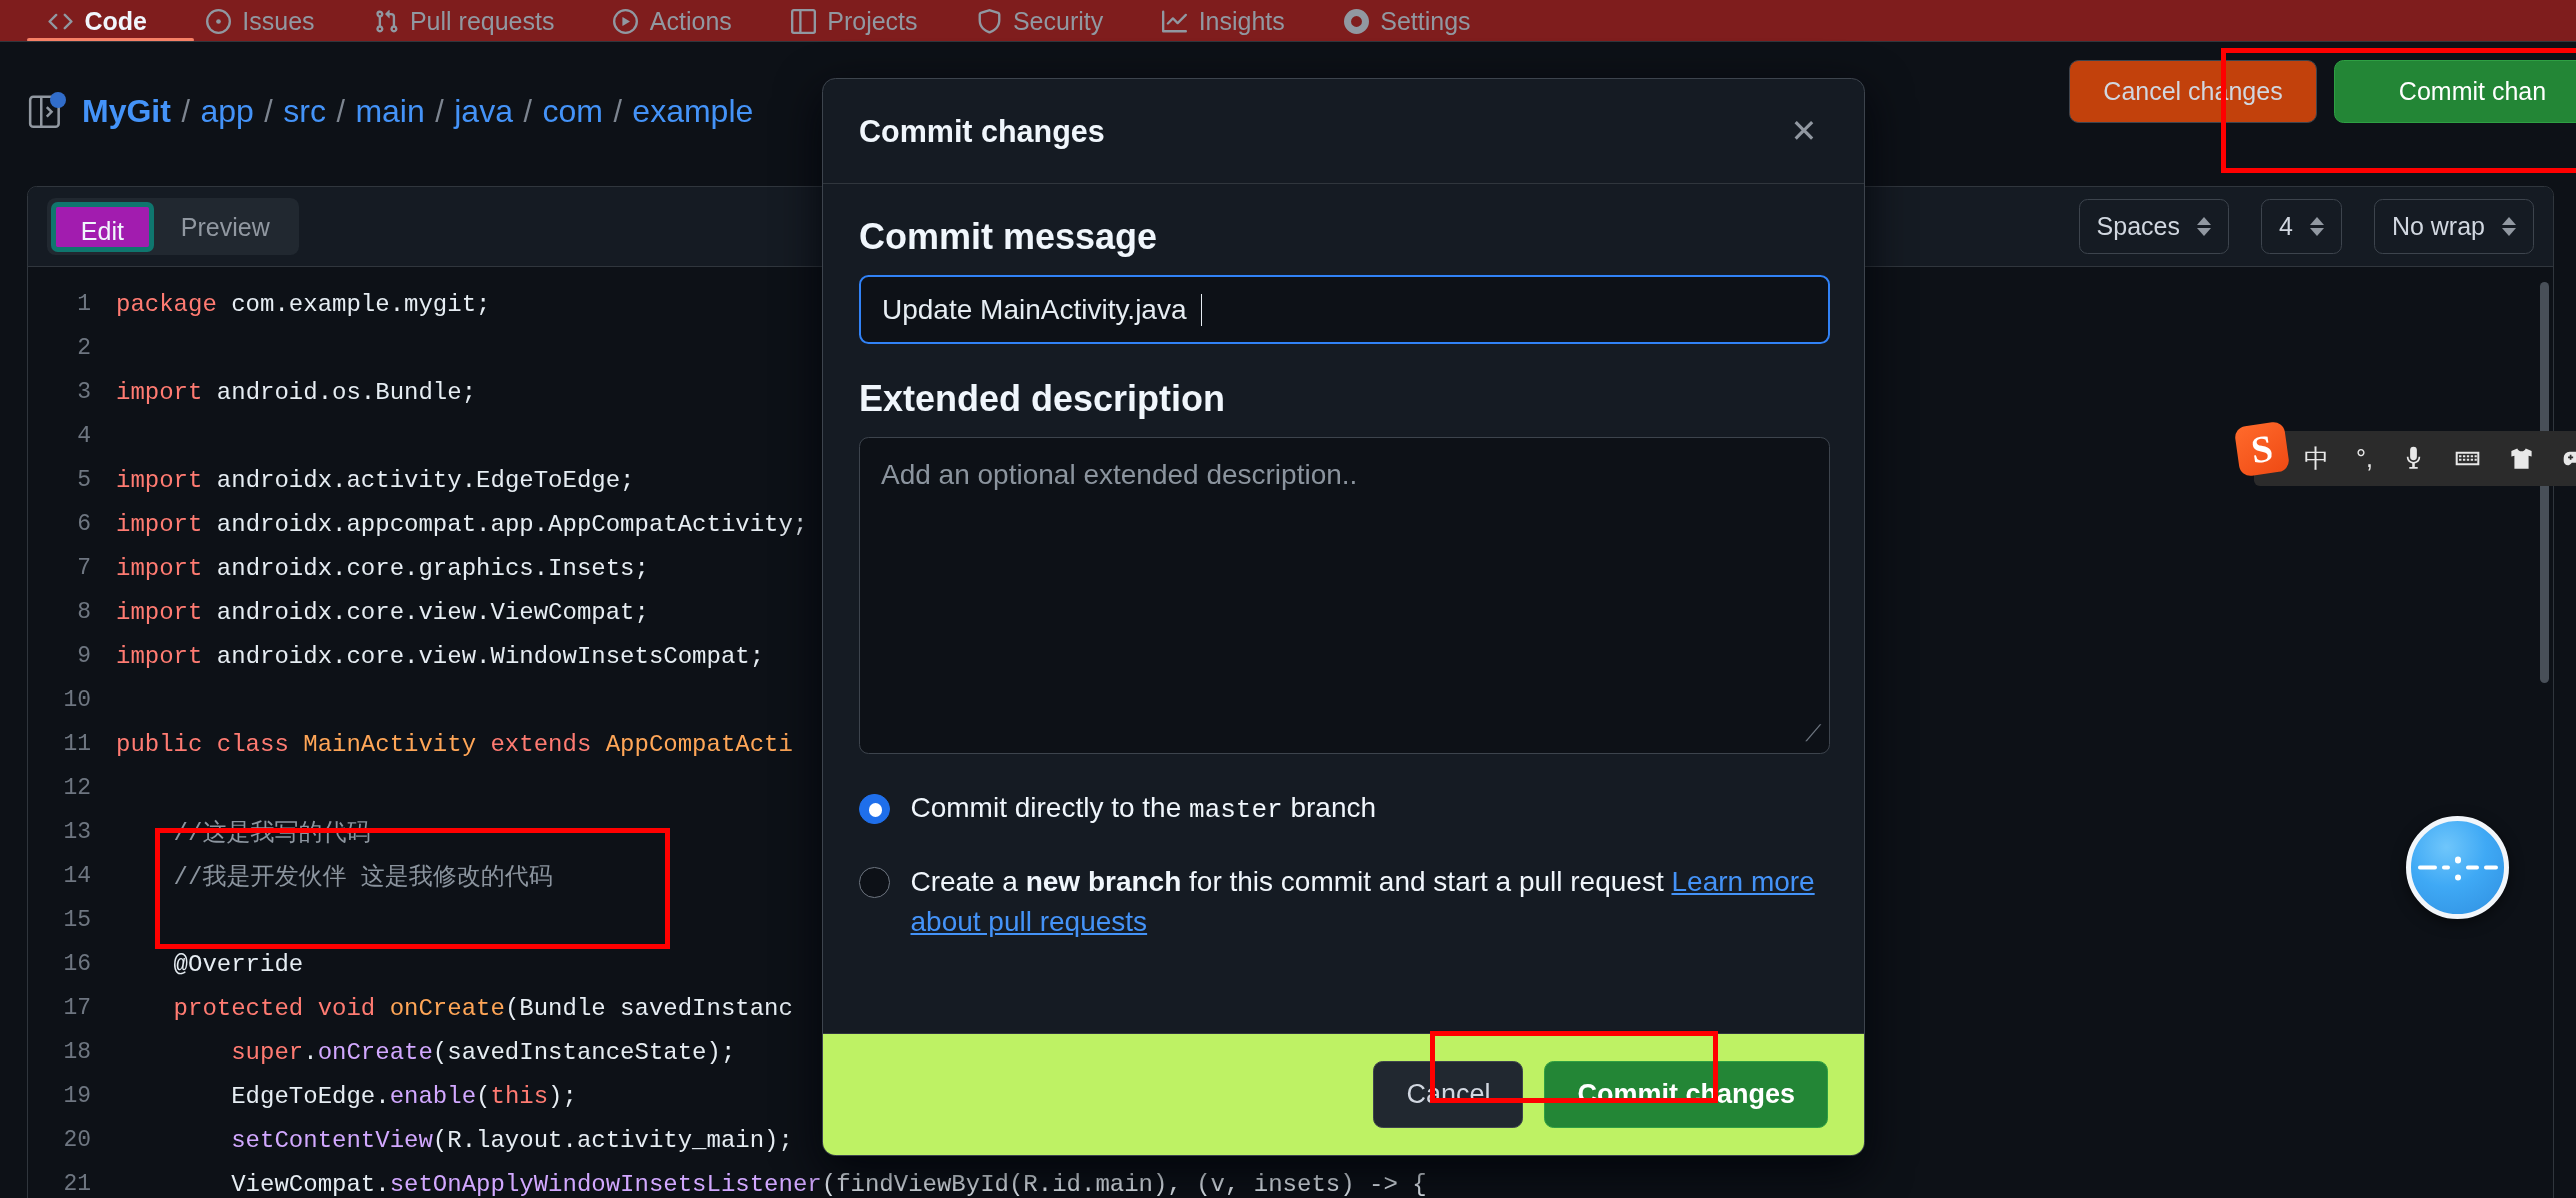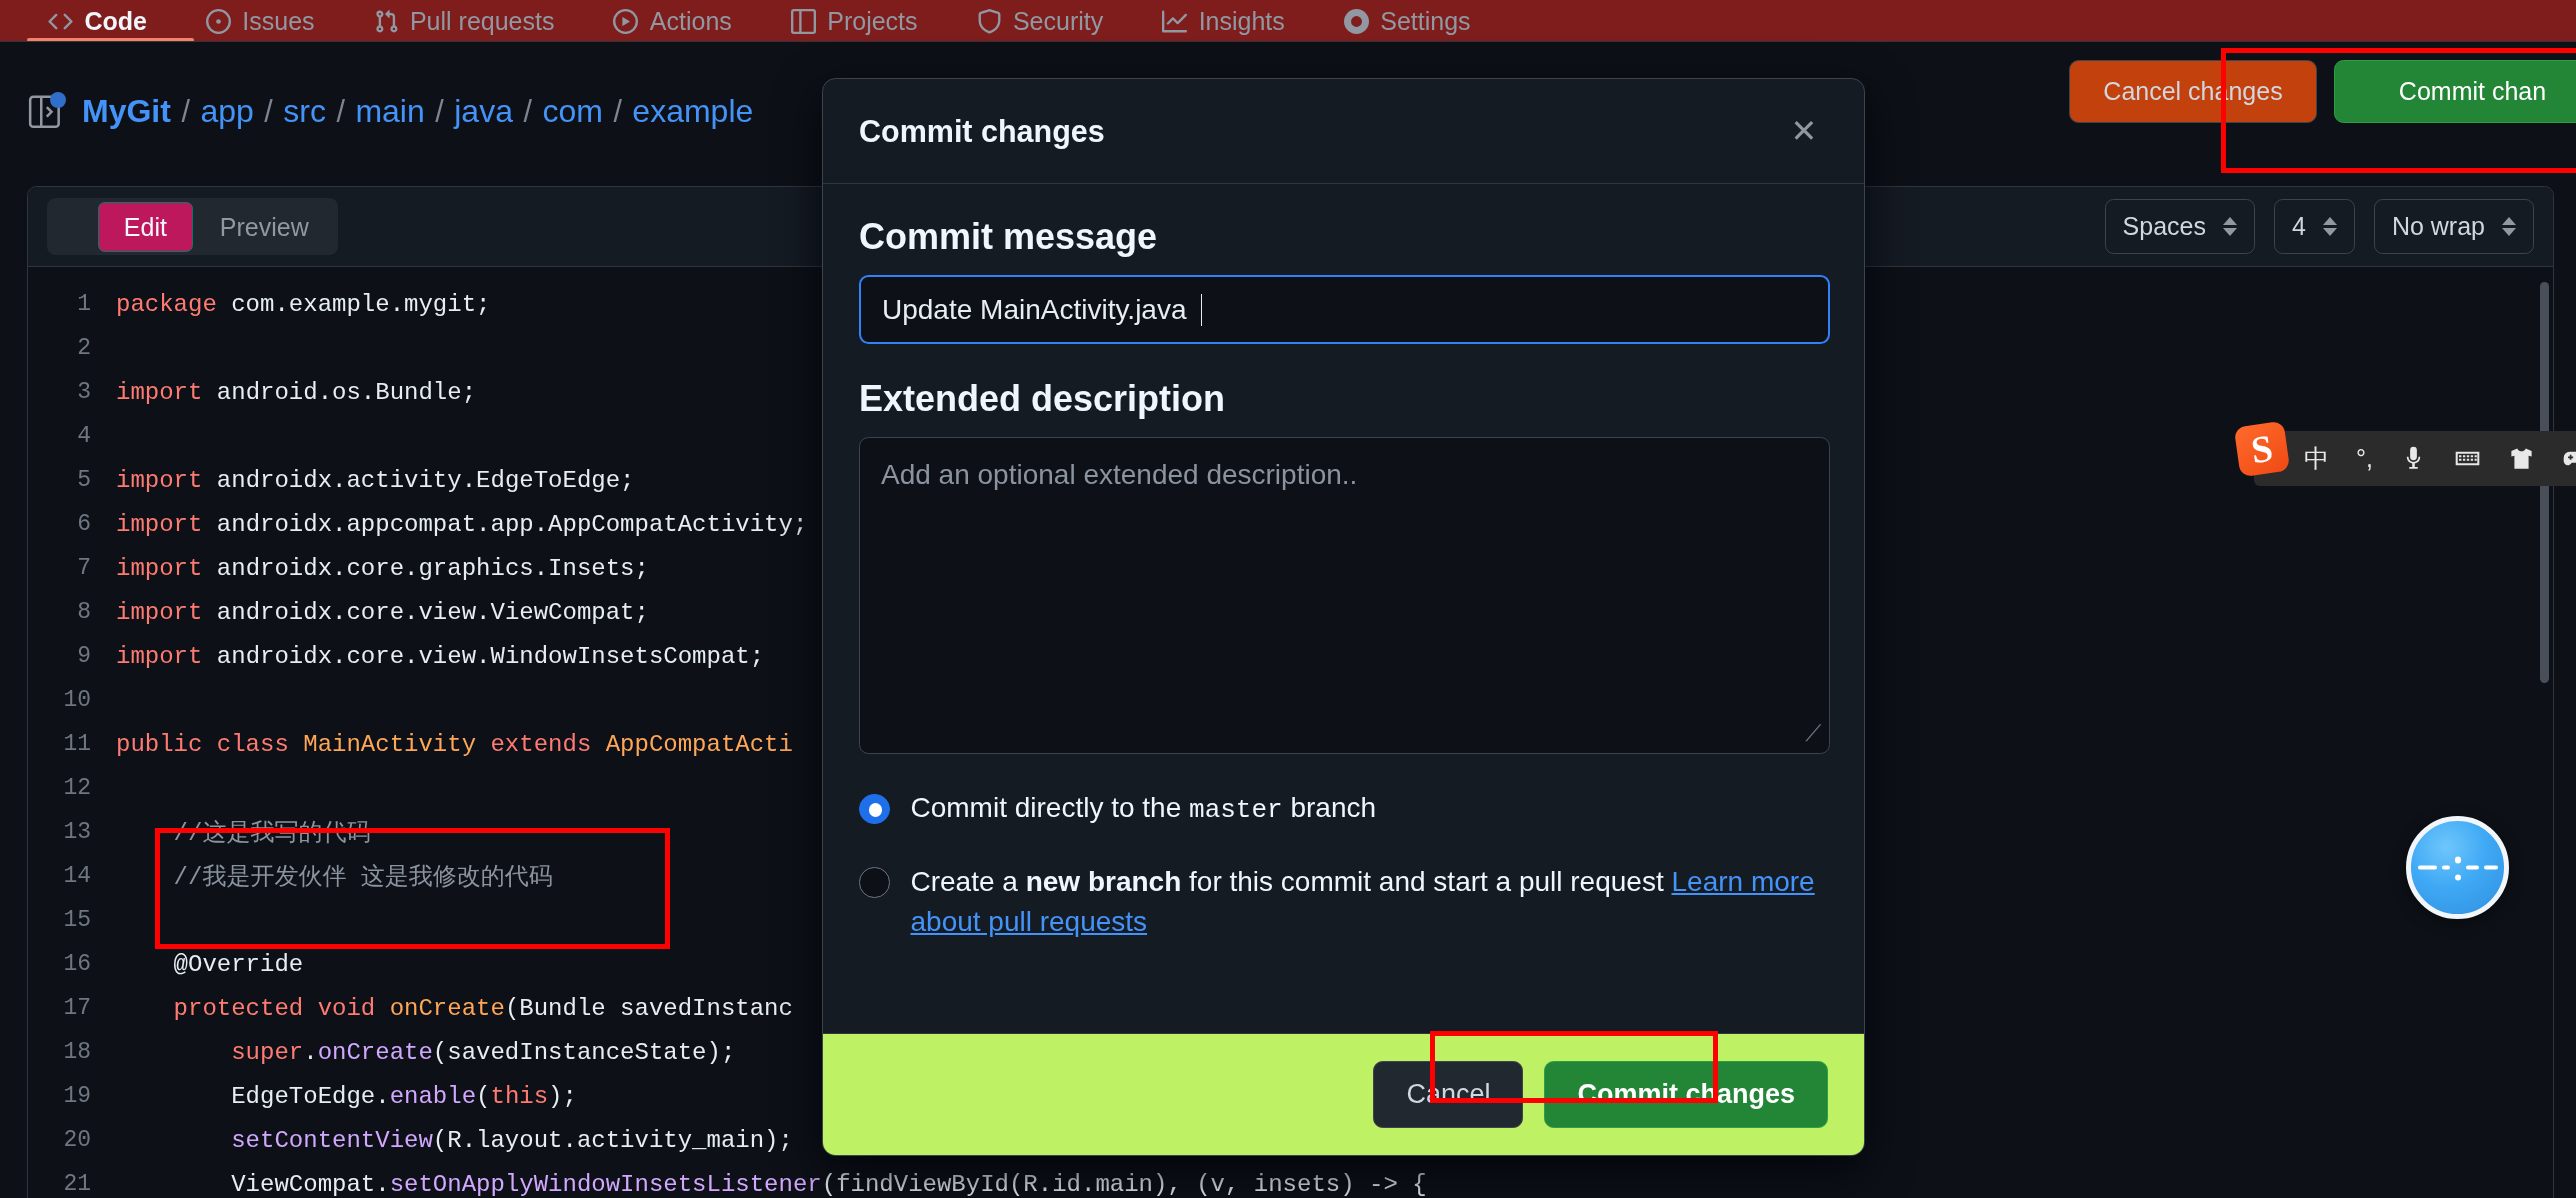--- a/index.html
+++ b/index.html
@@ -78,22 +78,22 @@
     background:#151b23; border-bottom:1px solid #30363d;
     display:flex; align-items:center; padding: 0 19px;
   }
   .seg-group {
     display:flex; background:#212830; border-radius:8.6px; padding:3.8px; gap:1.9px;
   }
   .seg {
     padding: 0 25px; height: 50px; line-height:50px;
     font-size: 25px; color:#9198a1; border-radius:6.7px;
   }
-  .seg.active { background:#be185d; color:#f0f6fc; border:1px solid #0f766e; line-height:48px;margin-left:47px;}
-  .toolbar-right { margin-left:auto; display:flex; align-items:center; gap:19px; }
+  .seg.active { background:#a21caf; color:#f0f6fc; border:5px solid #0f766e; line-height:48px;}
+  .toolbar-right { margin-left:auto; display:flex; align-items:center; gap:32px; }
   .select-box {
     height: 55px; border:1px solid #3d444d; border-radius:8.6px;
     background:#151b23; color:#d1d7e0; font-size:25px;
     display:flex; align-items:center; gap:17px; padding: 0 17px;
   }
   .caret-ud { display:flex; flex-direction:column; gap:2.9px; color:#9198a1;}
   .caret-ud i { display:block; width:0;height:0; border-left:7.6px solid transparent; border-right:7.6px solid transparent;}
   .caret-ud i.up { border-bottom:8.6px solid currentColor; }
   .caret-ud i.dn { border-top:8.6px solid currentColor; }
 

